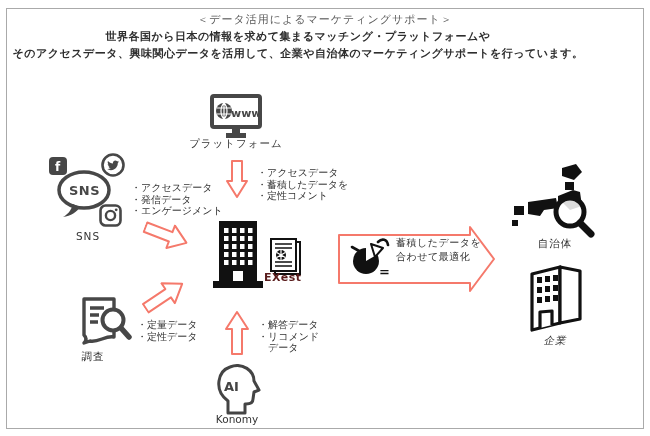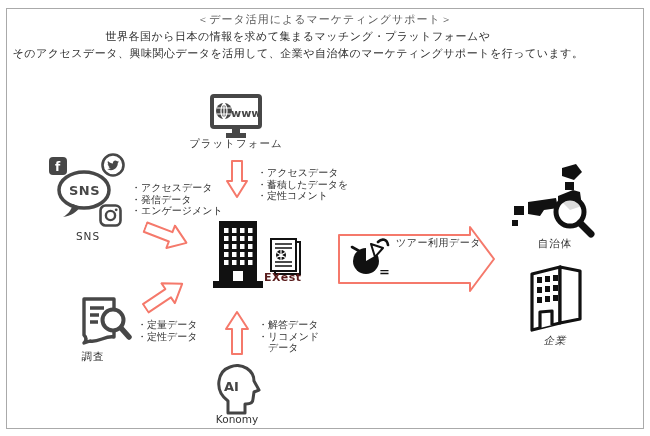--- a/index.html
+++ b/index.html
@@ -5,21 +5,21 @@
   html,body{margin:0;padding:0;}
   body{
     width:650px;height:436px;position:relative;background:#ffffff;
     font-family:"DejaVu Sans","Liberation Sans",sans-serif;
     color:#333;overflow:hidden;
   }
   .frame{position:absolute;left:6px;top:8px;right:6px;bottom:7px;border:1px solid #aaaaaa;pointer-events:none;}
   .abs{position:absolute;}
   .center{text-align:center;}
   .title{top:12px;left:0;width:650px;font-size:11px;letter-spacing:1px;color:#595959;}
-  .desc{left:0;width:596px;font-size:11px;font-weight:400;color:#2e2e2e;letter-spacing:.5px;}
+  .desc{left:0;width:596px;font-size:11px;font-weight:700;color:#2e2e2e;letter-spacing:.5px;}
   .node-label{font-size:10.5px;color:#333;letter-spacing:1px;}
   .bullet-list{font-size:10px;line-height:11.5px;color:#333;white-space:nowrap;}
   .exest-label{font-size:11px;font-weight:bold;color:#5a1d1d;letter-spacing:.5px;}
   .proc-text{font-size:10px;line-height:13.5px;color:#333;letter-spacing:.5px;white-space:nowrap;}
   svg{display:block;}
   .rot-sns{transform:rotate(21deg);}
   .rot-survey{transform:rotate(-34deg);}
 </style>
 </head>
 <body>
@@ -183,21 +183,22 @@
 <div class="abs" style="left:349px;top:238px;">
   <svg width="44" height="42" viewBox="0 0 44 42">
     <path d="M3 9 L12 14 M29 4 C33 0 38 1 39 7" stroke="#111" stroke-width="2.6" fill="none" stroke-linecap="round"></path>
     <circle cx="17" cy="23" r="13" fill="#111"></circle>
     <path d="M17 23 L17 7 A16 16 0 0 1 31 15 Z" fill="#fff"></path>
     <path d="M22 6 L34 10 L26 19 Z" fill="#fff" stroke="#111" stroke-width="2" stroke-linejoin="round"></path>
     <text x="30" y="38" font-size="13" font-weight="bold" fill="#111">=</text>
   </svg>
 </div>
 <div class="abs proc-text" style="left:396px;top:236px;">
-  <div>ツアー利用データ</div>
+  <div>蓄積したデータを</div>
+  <div>合わせて最適化</div>
 </div>
 
 <div class="abs" style="left:510px;top:162px;">
   <svg width="88" height="78" viewBox="0 0 88 78">
     <g fill="#111">
       <polygon points="52,6 66,2 72,10 64,18 52,14"></polygon>
       <rect x="55" y="20" width="9" height="8"></rect>
       <polygon points="63,28 70,30 72,44 60,48 52,40 48,42 48,34 58,30"></polygon>
       <polygon points="18,40 46,36 48,46 34,48 30,54 18,52"></polygon>
       <rect x="4" y="44" width="10" height="9"></rect>

